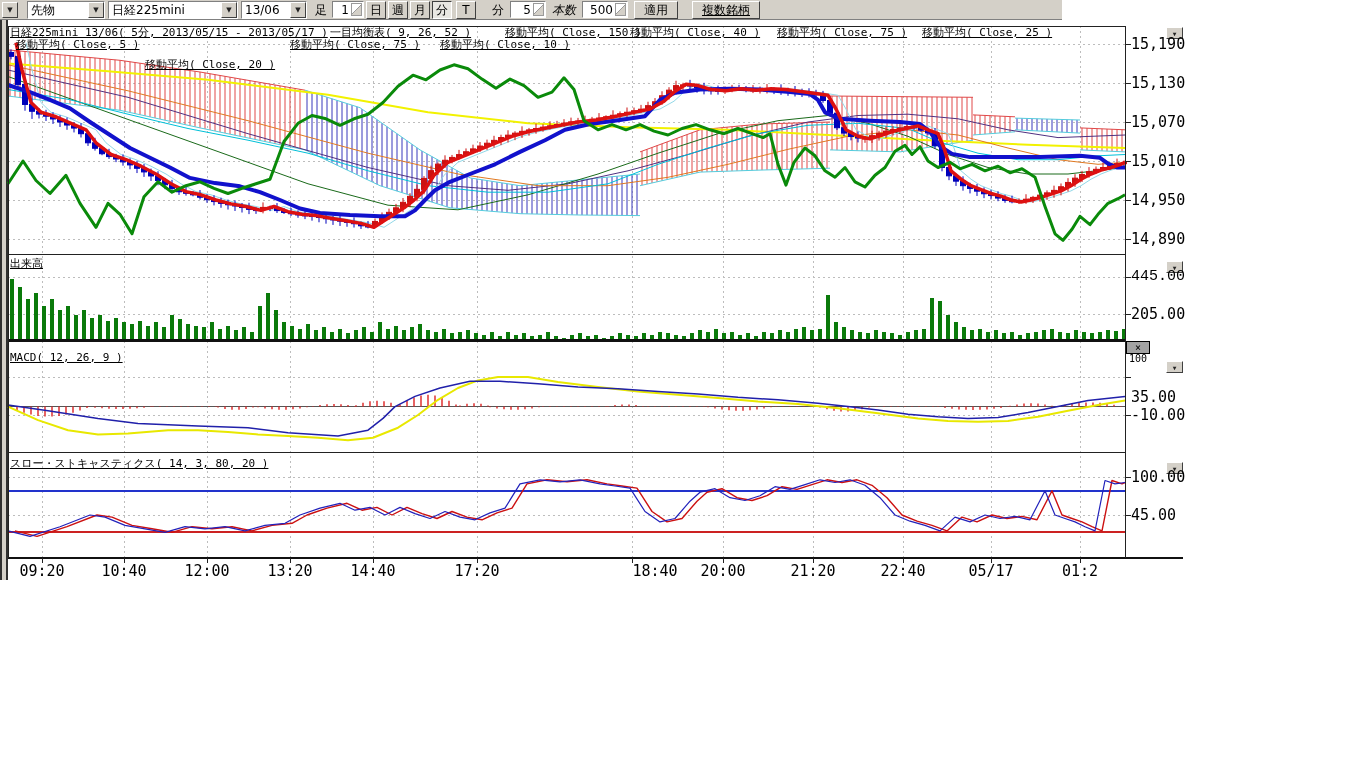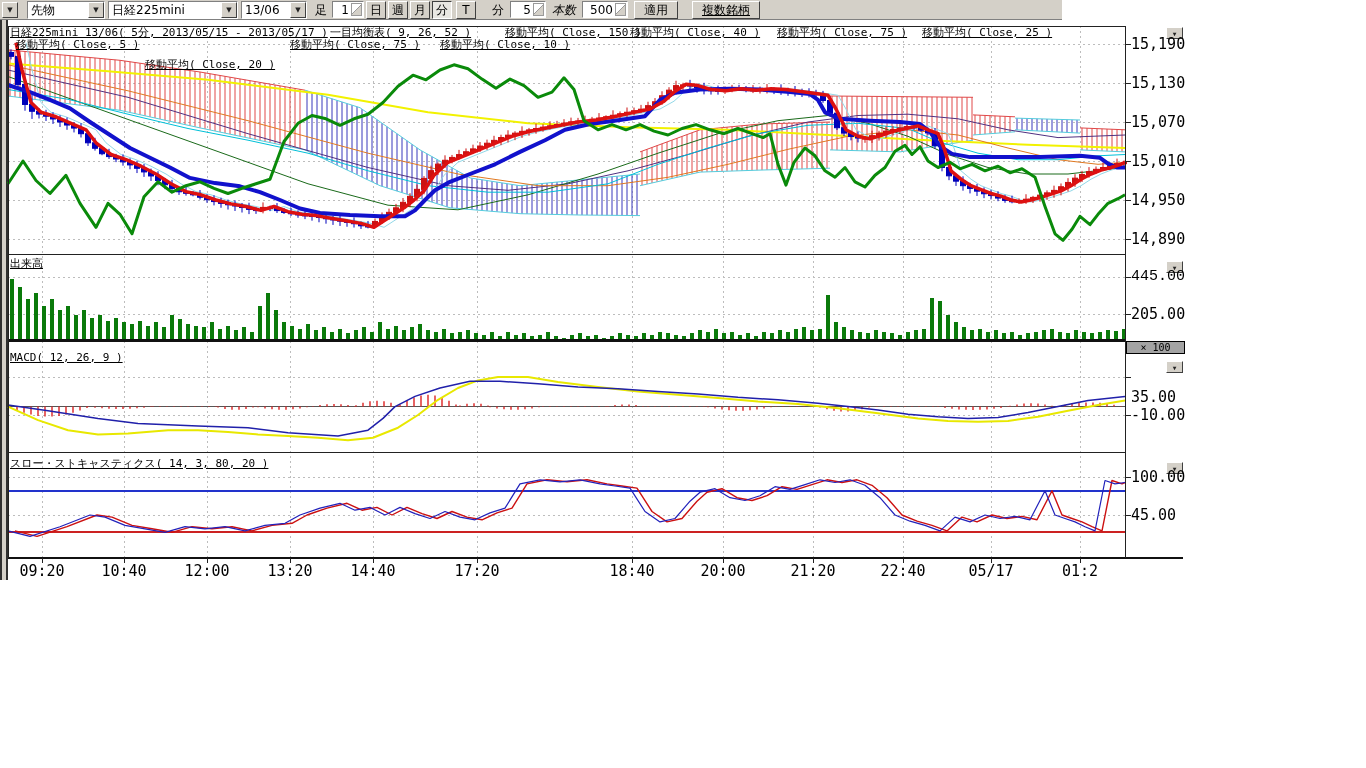--- a/index.html
+++ b/index.html
@@ -26,21 +26,21 @@
     linear-gradient(135deg,#fff 0 49%,#9a9a9a 50%,#d4d0c8 51% 100%);border:1px solid #9a9a9a;}
 
   
   #splitter{position:absolute;left:0;top:20px;width:8px;height:560px;background:#d4d0c8;
     border-left:2px solid #303030;border-right:2px solid #303030;}
   .chart-label{position:absolute;font-size:11px;color:#000;white-space:nowrap;line-height:12px;text-decoration:underline;}
   .axis-label{position:absolute;font-size:15px;color:#000;white-space:nowrap;line-height:12px;}
   .axis-drop{position:absolute;width:17px;height:12px;background:#d4d0c8;
     border:1px solid;border-color:#fff #404040 #404040 #fff;font-size:6px;color:#222;
     display:flex;align-items:center;justify-content:center;}
-  #mult-badge{position:absolute;left:1126px;top:341px;width:59px;height:13px;border:1px solid #000;
+  #mult-badge{position:absolute;left:1126px;top:341px;width:24px;height:13px;border:1px solid #000;
     background:#a3a3a3;font-size:10px;line-height:11px;text-align:center;}
   #chart-svg{position:absolute;left:0;top:0;}
 </style>
 </head>
 <body>
 
 <div id="app">
 
   <div id="toolbar">
     <div class="tb" style="left:2px;">
@@ -1047,21 +1047,21 @@
       <div class="axis-label" style="left: 1131px; top: 371px; margin-top: 20px;">35.00</div>
       <div class="axis-label" style="left: 1131px; top: 409px;">-10.00</div>
       <div class="axis-label" style="left: 1131px; top: 471px;">100.00</div>
       <div class="axis-label" style="left: 1131px; top: 509px;">45.00</div>
       <div class="axis-label" style="left: 42px; top: 565px; transform: translateX(-50%);">09:20</div>
       <div class="axis-label" style="left: 124px; top: 565px; transform: translateX(-50%);">10:40</div>
       <div class="axis-label" style="left: 207px; top: 565px; transform: translateX(-50%);">12:00</div>
       <div class="axis-label" style="left: 290px; top: 565px; transform: translateX(-50%);">13:20</div>
       <div class="axis-label" style="left: 373px; top: 565px; transform: translateX(-50%);">14:40</div>
       <div class="axis-label" style="left: 477px; top: 565px; transform: translateX(-50%);">17:20</div>
-      <div class="axis-label" style="left: 632px; top: 565px; transform: translateX(-50%); text-align: center;">18:40</div>
+      <div class="axis-label" style="left: 655px; top: 565px; transform: translateX(-50%); text-align: center;">18:40</div>
       <div class="axis-label" style="left: 723px; top: 565px; transform: translateX(-50%);">20:00</div>
       <div class="axis-label" style="left: 813px; top: 565px; transform: translateX(-50%);">21:20</div>
       <div class="axis-label" style="left: 903px; top: 565px; transform: translateX(-50%);">22:40</div>
       <div class="axis-label" style="left: 991px; top: 565px; transform: translateX(-50%);">05/17</div>
       <div class="axis-label" style="left: 1080px; top: 565px; transform: translateX(-50%);">01:2</div>
       <div class="chart-label" style="left: 10px; top: 27px;">日経225mini 13/06( 5分, 2013/05/15 - 2013/05/17 )</div>
       <div class="chart-label" style="left: 330px; top: 27px;">一目均衡表( 9, 26, 52 )</div>
       <div class="chart-label" style="left: 505px; top: 27px;">移動平均( Close, 150 )</div>
       <div class="chart-label" style="left: 630px; top: 27px;">移動平均( Close, 40 )</div>
       <div class="chart-label" style="left: 777px; top: 27px;">移動平均( Close, 75 )</div>

